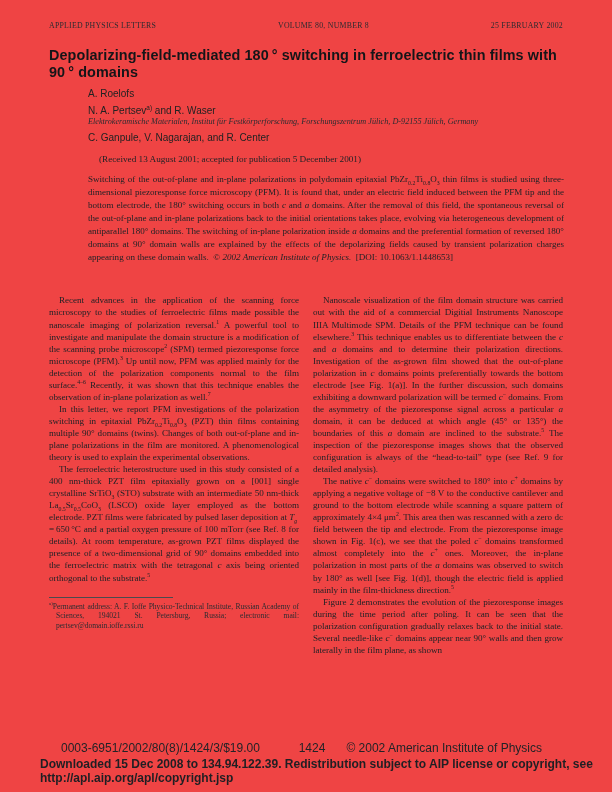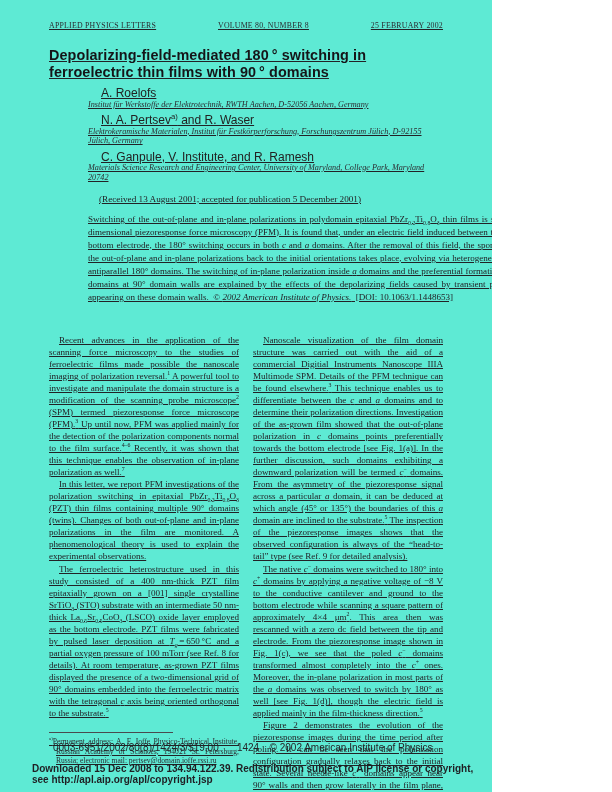--- a/index.html
+++ b/index.html
@@ -1,47 +1,46 @@
 <!DOCTYPE html>
 <html><head>
 <meta charset="utf-8">
 <style>
   * { margin: 0; padding: 0; box-sizing: border-box; }
   html, body { background: #ffffff; }
   body { width: 612px; height: 792px; }
 
   .page {
     position: relative;
-    width: 492px; height: 792px;
-    background: #5eead4;
+    width: 612px; height: 792px;
+    background: #ef4444;
     color: #222226;
     font-family: "Liberation Serif", serif;
     overflow: hidden;
-    text-decoration: underline;
   }
   .content { padding: 21px 49px 0 49px; }
 
   .journal-header {
     display: flex; justify-content: space-between;
     font-size: 7.8px; letter-spacing: 0.25px; color: #2b2b30;
   }
 
   .paper-title {
     margin-top: 17px;
     font-family: "Liberation Sans", sans-serif;
     font-weight: bold;
     font-size: 14.4px; line-height: 17.2px;
     color: #151518; letter-spacing: 0.1px;
   }
 
   .authors { margin-top: 7px; margin-left: 39px; }
   .author-block { margin-top: 5.5px; }
   .author-name {
     font-family: "Liberation Sans", sans-serif;
-    font-size: 12px; line-height: 11.4px; color: #222; margin-left: 13px;
+    font-size: 10px; line-height: 11.4px; color: #222;
   }
   .author-affil {
     font-style: italic;
     font-size: 8.2px; line-height: 9.8px; color: #2c2c31;
     max-width: 430px;
   }
 
   .received { margin-top: 11px; margin-left: 50px; font-size: 9.2px; }
 
   .abstract {
@@ -68,56 +67,54 @@
     font-size: 7.6px; line-height: 9.5px;
     text-align: justify;
     padding-left: 7px; text-indent: -7px;
     color: #2c2c31;
   }
 
   sup { font-size: 64%; vertical-align: super; line-height: 0; }
   sub { font-size: 64%; vertical-align: sub; line-height: 0; }
 
   .footer {
-    position: absolute; left: 4px; right: 0; bottom: 7px;
+    position: absolute; left: 12px; right: 0; bottom: 7px;
     font-family: "Liberation Sans", sans-serif;
-    font-size: 10px; color: #232327;
+    font-size: 12px; color: #232327;
   }
   .footer-row { display: flex; align-items: baseline; padding: 0 49px; }
   .footer-left { flex: 1; text-align: left; }
   .footer-center { flex: 0 0 auto; text-align: right; }
   .footer-right { flex: 1; text-align: center; }
-  .footer-download { padding-left: 28px; margin-top: 10px; font-weight: bold; color: #1f1f23; }
+  .footer-download { padding-left: 28px; margin-top: 2px; font-weight: bold; color: #1f1f23; }
 </style>
 </head>
 <body>
 
 <div class="page">
   <div class="content">
 
     <div class="journal-header">
       <span>APPLIED PHYSICS LETTERS</span>
       <span>VOLUME 80, NUMBER 8</span>
       <span>25 FEBRUARY 2002</span>
     </div>
 
     <h1 class="paper-title">Depolarizing-field-mediated 180 ° switching in ferroelectric thin films with 90 ° domains</h1>
 
     <div class="authors">
       <div class="author-block">
         <div class="author-name">A. Roelofs</div>
-        <div class="author-affil">Institut für Werkstoffe der Elektrotechnik, RWTH Aachen, D-52056 Aachen, Germany</div>
       </div>
       <div class="author-block">
         <div class="author-name">N. A. Pertsev<sup>a)</sup> and R. Waser</div>
         <div class="author-affil">Elektrokeramische Materialen, Institut für Festkörperforschung, Forschungszentrum Jülich, D-92155 Jülich, Germany</div>
       </div>
       <div class="author-block">
-        <div class="author-name">C. Ganpule, V. Institute, and R. Ramesh</div>
-        <div class="author-affil">Materials Science Research and Engineering Center, University of Maryland, College Park, Maryland 20742</div>
+        <div class="author-name">C. Ganpule, V. Nagarajan, and R. Center</div>
       </div>
     </div>
 
     <div class="received">(Received 13 August 2001; accepted for publication 5 December 2001)</div>
 
     <div class="abstract">Switching of the out-of-plane and in-plane polarizations in polydomain epitaxial PbZr<sub>0.2</sub>Ti<sub>0.8</sub>O<sub>3</sub> thin films is studied using three-dimensional piezoresponse force microscopy (PFM). It is found that, under an electric field induced between the PFM tip and the bottom electrode, the 180° switching occurs in both <i>c</i> and <i>a</i> domains. After the removal of this field, the spontaneous reversal of the out-of-plane and in-plane polarizations back to the initial orientations takes place, evolving via heterogeneous development of antiparallel 180° domains. The switching of in-plane polarization inside <i>a</i> domains and the preferential formation of reversed 180° domains at 90° domain walls are explained by the effects of the depolarizing fields caused by transient polarization charges appearing on these domain walls.&nbsp;&nbsp;© <i>2002 American Institute of Physics.</i>&nbsp;&nbsp;[DOI: 10.1063/1.1448653]</div>
 
     <div class="columns">
       <div class="col">
         <p>Recent advances in the application of the scanning force microscopy to the studies of ferroelectric films made possible the nanoscale imaging of polarization reversal.<sup>1</sup> A powerful tool to investigate and manipulate the domain structure is a modification of the scanning probe microscope<sup>2</sup> (SPM) termed piezoresponse force microscope (PFM).<sup>3</sup> Up until now, PFM was applied mainly for the detection of the polarization components normal to the film surface.<sup>4–6</sup> Recently, it was shown that this technique enables the observation of in-plane polarization as well.<sup>7</sup></p>

